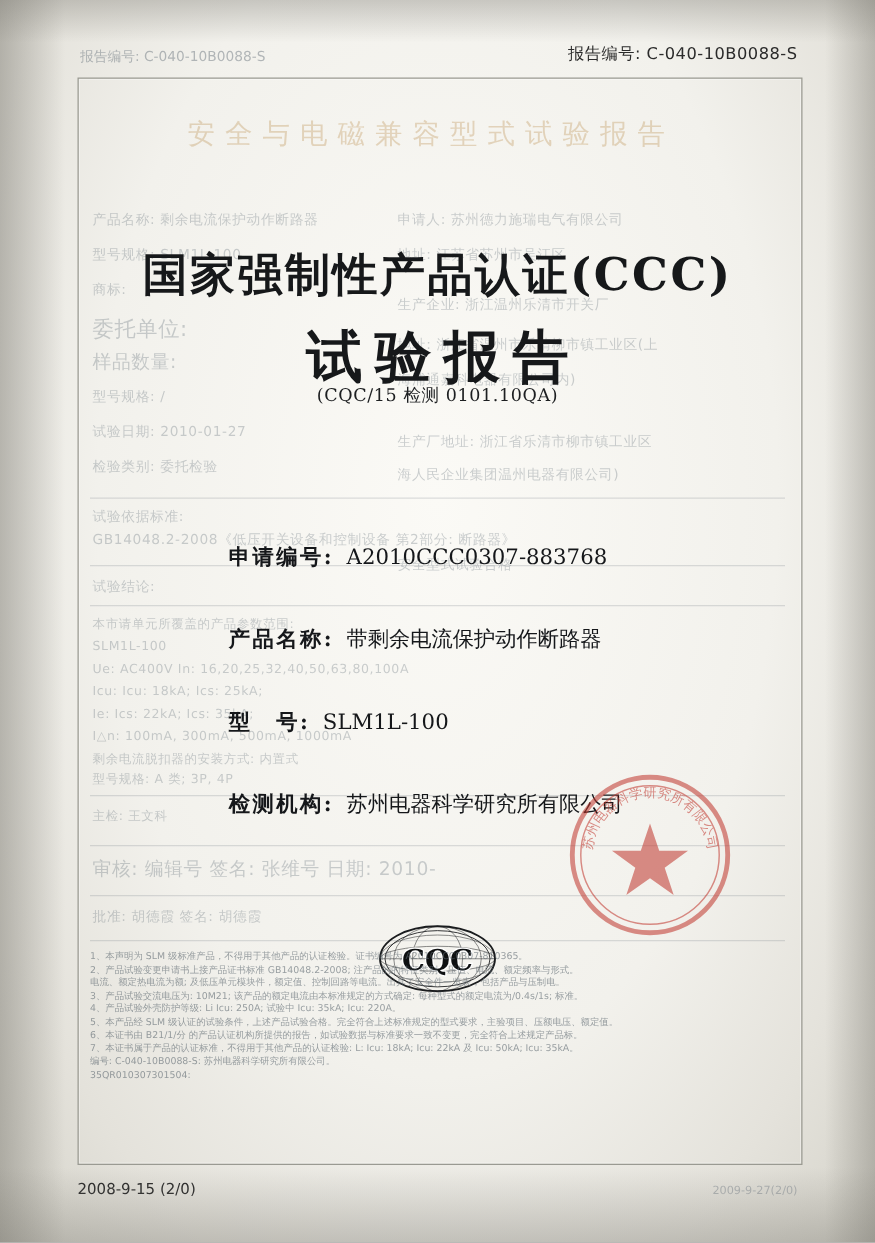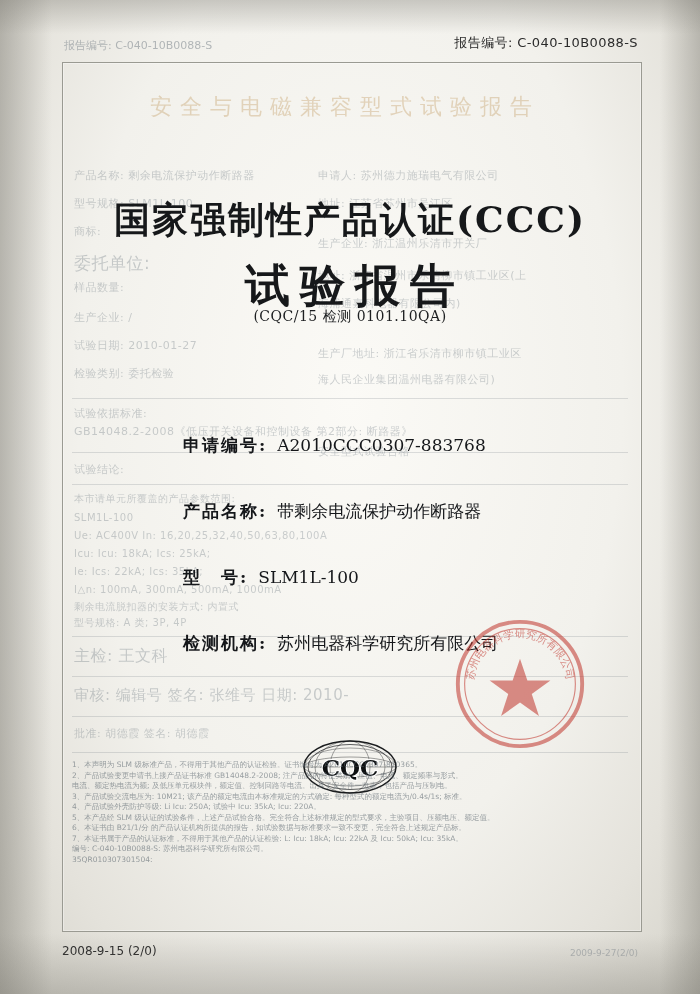--- a/index.html
+++ b/index.html
@@ -230,40 +230,40 @@
   <div class="ghost-layer" id="ghost-layer">
     <div class="ghost ghost-title" style="left:150px; top:92px;">安全与电磁兼容型式试验报告</div>
   <div class="ghost" style="left: 74px; top: 168px; font-size: 11px;">产品名称: 剩余电流保护动作断路器</div>
       <div class="ghost" style="left: 318px; top: 168px; font-size: 11px;">申请人: 苏州德力施瑞电气有限公司</div>
       <div class="ghost" style="left: 74px; top: 196px; font-size: 11px;">型号规格: SLM1L-100</div>
       <div class="ghost" style="left: 318px; top: 196px; font-size: 11px;">地址: 江苏省苏州市吴江区</div>
       <div class="ghost" style="left: 74px; top: 224px; font-size: 11px;">商标: </div>
       <div class="ghost" style="left: 318px; top: 236px; font-size: 11px;">生产企业: 浙江温州乐清市开关厂</div>
       <div class="ghost" style="left: 74px; top: 252px; font-size: 17px;">委托单位:</div>
       <div class="ghost" style="left: 318px; top: 268px; font-size: 11px;">地址: 浙江省温州市乐清柳市镇工业区(上</div>
-      <div class="ghost" style="left: 74px; top: 280px; font-size: 11px;">样品数量:</div>
+      <div class="ghost" style="left: 74px; top: 280px; font-size: 15px;">样品数量:</div>
       <div class="ghost" style="left: 318px; top: 296px; font-size: 11px;">海浦通嘉科电器有限公司内)</div>
-      <div class="ghost" style="left: 74px; top: 310px; font-size: 11px;">生产企业: /</div>
+      <div class="ghost" style="left: 74px; top: 310px; font-size: 11px;">型号规格: /</div>
       <div class="ghost" style="left: 74px; top: 338px; font-size: 11px;">试验日期: 2010-01-27</div>
       <div class="ghost" style="left: 318px; top: 346px; font-size: 11px;">生产厂地址: 浙江省乐清市柳市镇工业区</div>
       <div class="ghost" style="left: 74px; top: 366px; font-size: 11px;">检验类别: 委托检验</div>
       <div class="ghost" style="left: 318px; top: 372px; font-size: 11px;">海人民企业集团温州电器有限公司)</div>
       <div class="ghost" style="left: 74px; top: 406px; font-size: 11px;">试验依据标准:</div>
       <div class="ghost" style="left: 74px; top: 424px; font-size: 11px;">GB14048.2-2008《低压开关设备和控制设备 第2部分: 断路器》</div>
       <div class="ghost" style="left: 74px; top: 462px; font-size: 11px;">试验结论:</div>
       <div class="ghost" style="left: 318px; top: 444px; font-size: 11px;">安全型式试验合格</div>
       <div class="ghost" style="left: 74px; top: 492px; font-size: 10px;">本市请单元所覆盖的产品参数范围:</div>
       <div class="ghost" style="left: 74px; top: 512px; font-size: 10px;">SLM1L-100</div>
       <div class="ghost" style="left: 74px; top: 530px; font-size: 10px;">Ue: AC400V In: 16,20,25,32,40,50,63,80,100A</div>
       <div class="ghost" style="left: 74px; top: 548px; font-size: 10px;">Icu: Icu: 18kA; Ics: 25kA;</div>
       <div class="ghost" style="left: 74px; top: 566px; font-size: 10px;">Ie: Ics: 22kA; Ics: 35kA;</div>
       <div class="ghost" style="left: 74px; top: 584px; font-size: 10px;">I△n: 100mA, 300mA, 500mA, 1000mA</div>
       <div class="ghost" style="left: 74px; top: 600px; font-size: 10px;">剩余电流脱扣器的安装方式: 内置式</div>
       <div class="ghost" style="left: 74px; top: 616px; font-size: 10px;">型号规格: A 类; 3P, 4P</div>
-      <div class="ghost" style="left: 74px; top: 646px; font-size: 16px;">主检: 王文科</div>
+      <div class="ghost" style="left: 74px; top: 646px; font-size: 10px;">主检: 王文科</div>
       <div class="ghost" style="left: 74px; top: 686px; font-size: 15px;">审核: 编辑号     签名: 张维号     日期: 2010-</div>
       <div class="ghost" style="left: 74px; top: 726px; font-size: 11px;">批准: 胡德霞     签名: 胡德霞</div>
     </div>
 
   <div class="band" style="top:398px;"></div>
   <div class="band" style="top:452px;"></div>
   <div class="band" style="top:484px;"></div>
   <div class="band" style="top:636px;"></div>
   <div class="band" style="top:676px;"></div>
   <div class="band" style="top:716px;"></div>

